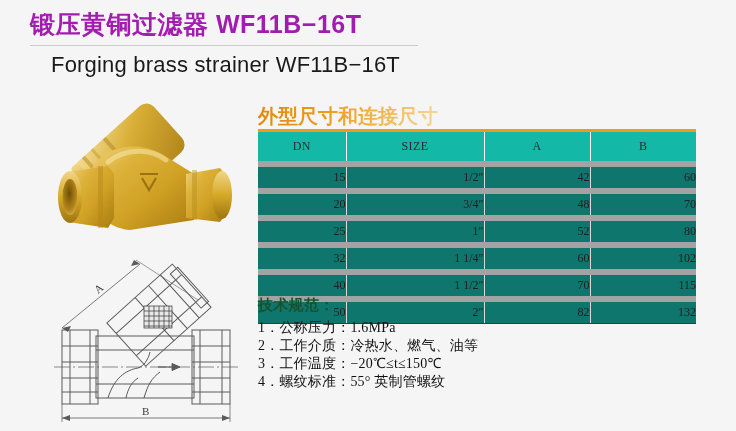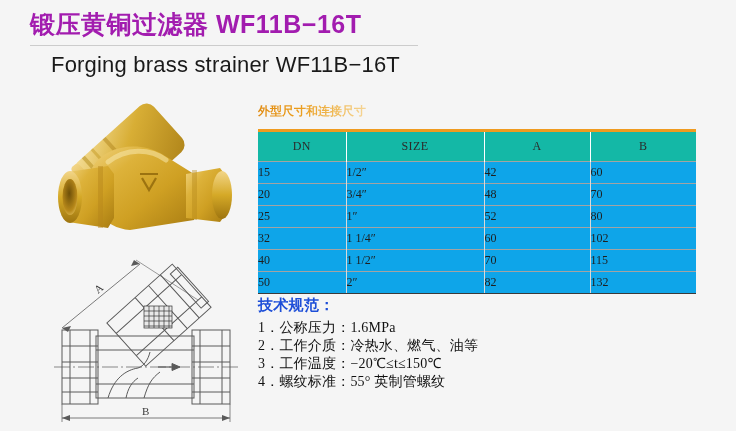--- a/index.html
+++ b/index.html
@@ -68,21 +68,21 @@
   
   #right-col {
     position: absolute;
     left: 256px; top: 0;
     width: 470px;
     height: 431px;
   }
   .section-heading {
     position: absolute;
     font-family: "Liberation Serif", serif;
-    font-size: 12px;
+    font-size: 20px;
     font-weight: bold;
     white-space: nowrap;
   }
   #dim-heading {
     left: 2px; top: 103px;
     background-image: linear-gradient(100deg, #e08a10 0%, #ea9a18 35%, #f0bb5a 72%, #f6d79a 100%);
     -webkit-background-clip: text;
     background-clip: text;
     color: #e8960f;
     -webkit-text-fill-color: transparent;
@@ -103,46 +103,46 @@
     border-right: 1px solid #ffffff;
     font-size: 12px;
     font-weight: normal;
     color: #2b2b2b;
     text-align: center;
     padding: 7px 0 7px 0;
     letter-spacing: 0.4px;
   }
   #dim-table thead th:last-child { border-right: none; }
   #dim-table tbody td {
-    border-top: 1px solid #a3a3a3;
+    border-top: 6px solid #a3a3a3;
     border-right: 1px solid #d9d9d9;
     font-size: 12px;
     color: #1f1f1f;
-    text-align: left;
+    text-align: right;
     padding: 3px 0 3px 0;
-    background: #0ea5e9;
+    background: #0f766e;
   }
   #dim-table tbody td:last-child { border-right: none; }
   #dim-table tbody tr:last-child td { border-bottom: 1px solid #3a3a3a; }
   #dim-table col.c-dn   { width: 88px; }
   #dim-table col.c-size { width: 138px; }
   #dim-table col.c-a    { width: 106px; }
   #dim-table col.c-b    { width: 106px; }
 
   
   #spec-block {
     position: absolute;
     left: 2px; top: 296px;
     width: 300px;
     font-family: "Liberation Serif", serif;
   }
   #spec-heading {
     font-size: 15px;
     font-weight: bold;
-    color: #1d4ed8;
+    color: #14532d;
     margin: 0 0 4px 0;
     letter-spacing: 0.3px;
   }
   .spec-item {
     font-size: 14px;
     color: #111111;
     line-height: 18px;
     white-space: nowrap;
     letter-spacing: 0.2px;
   }

